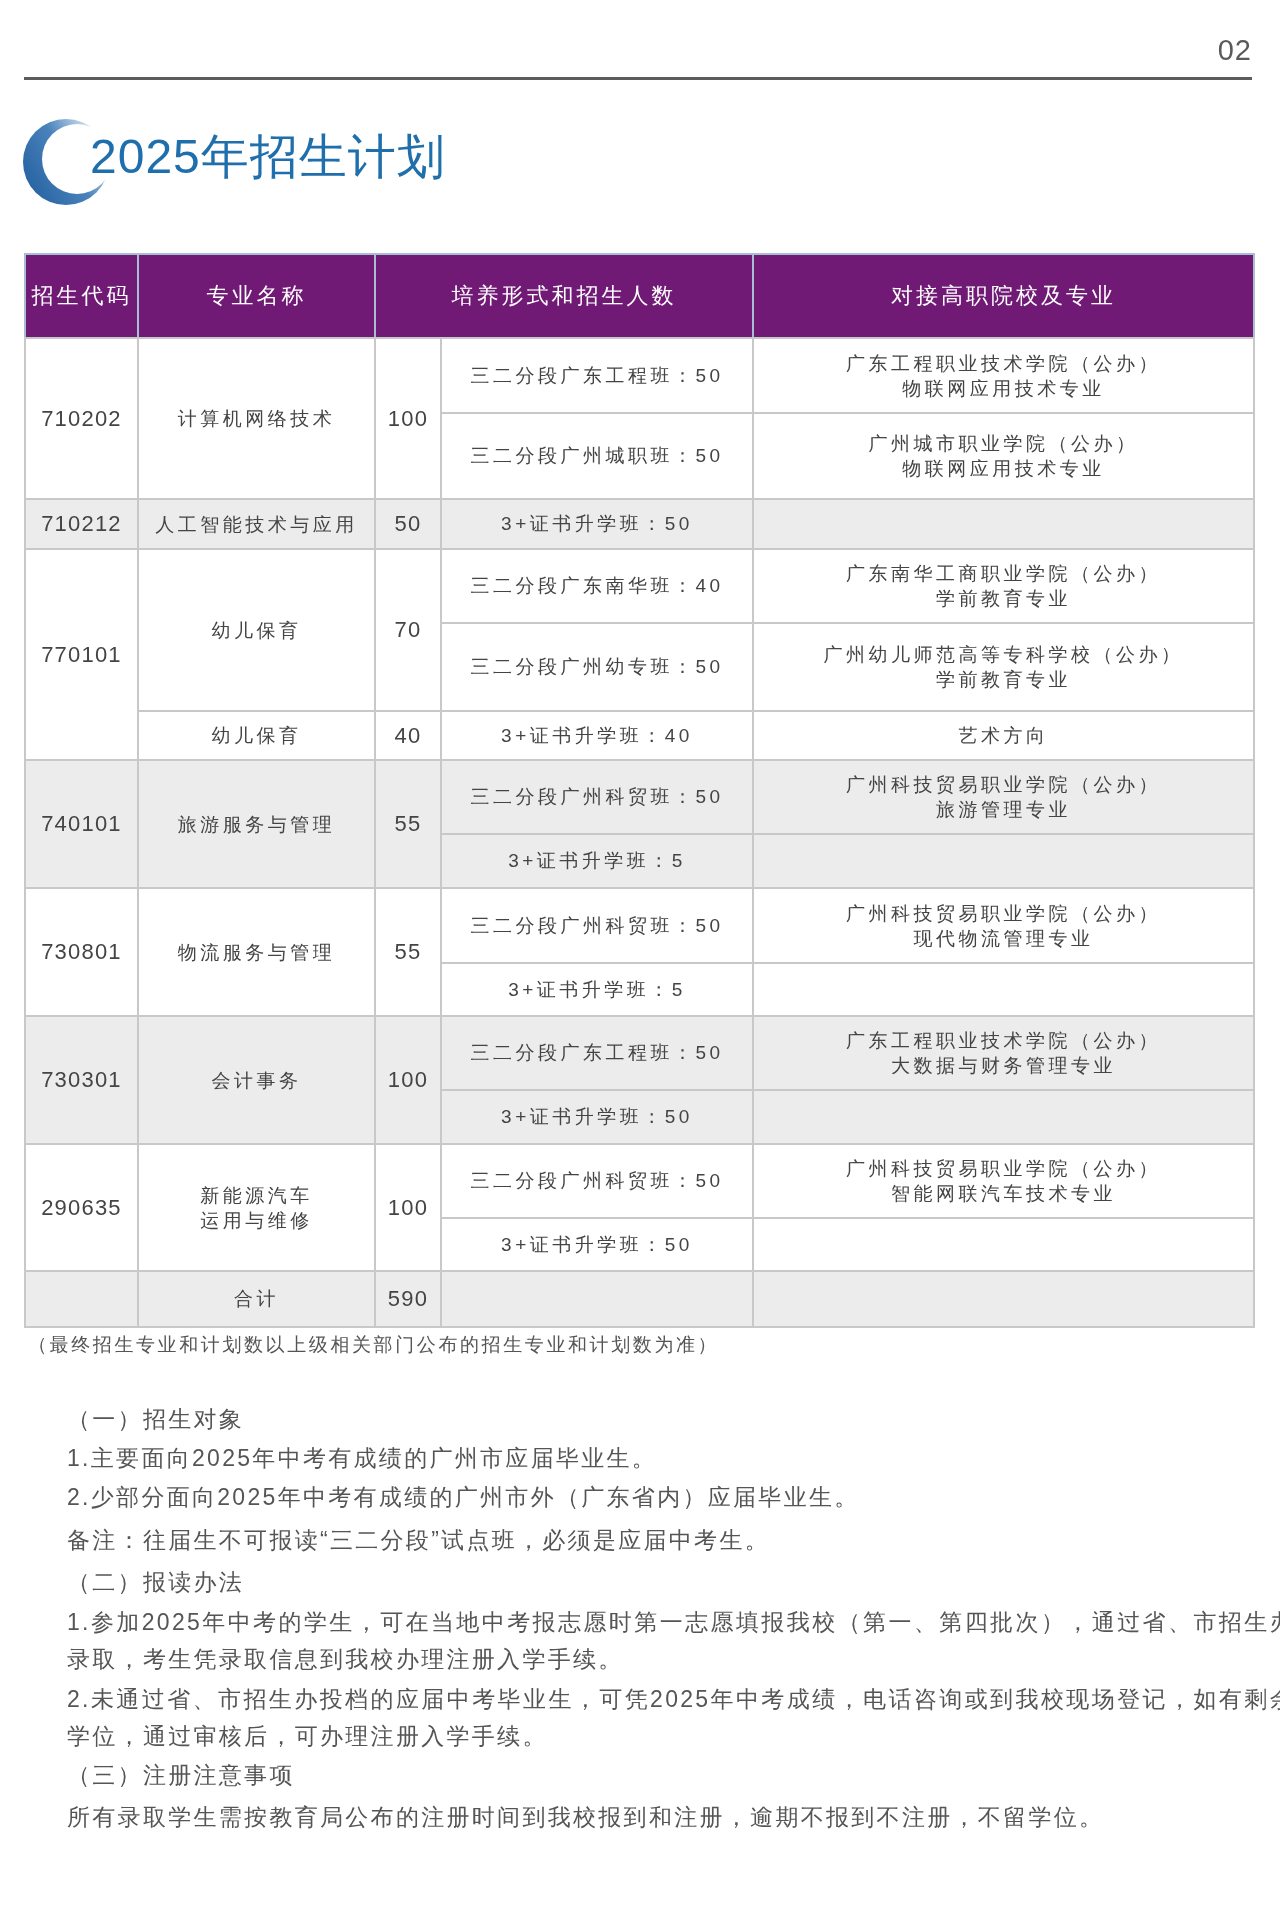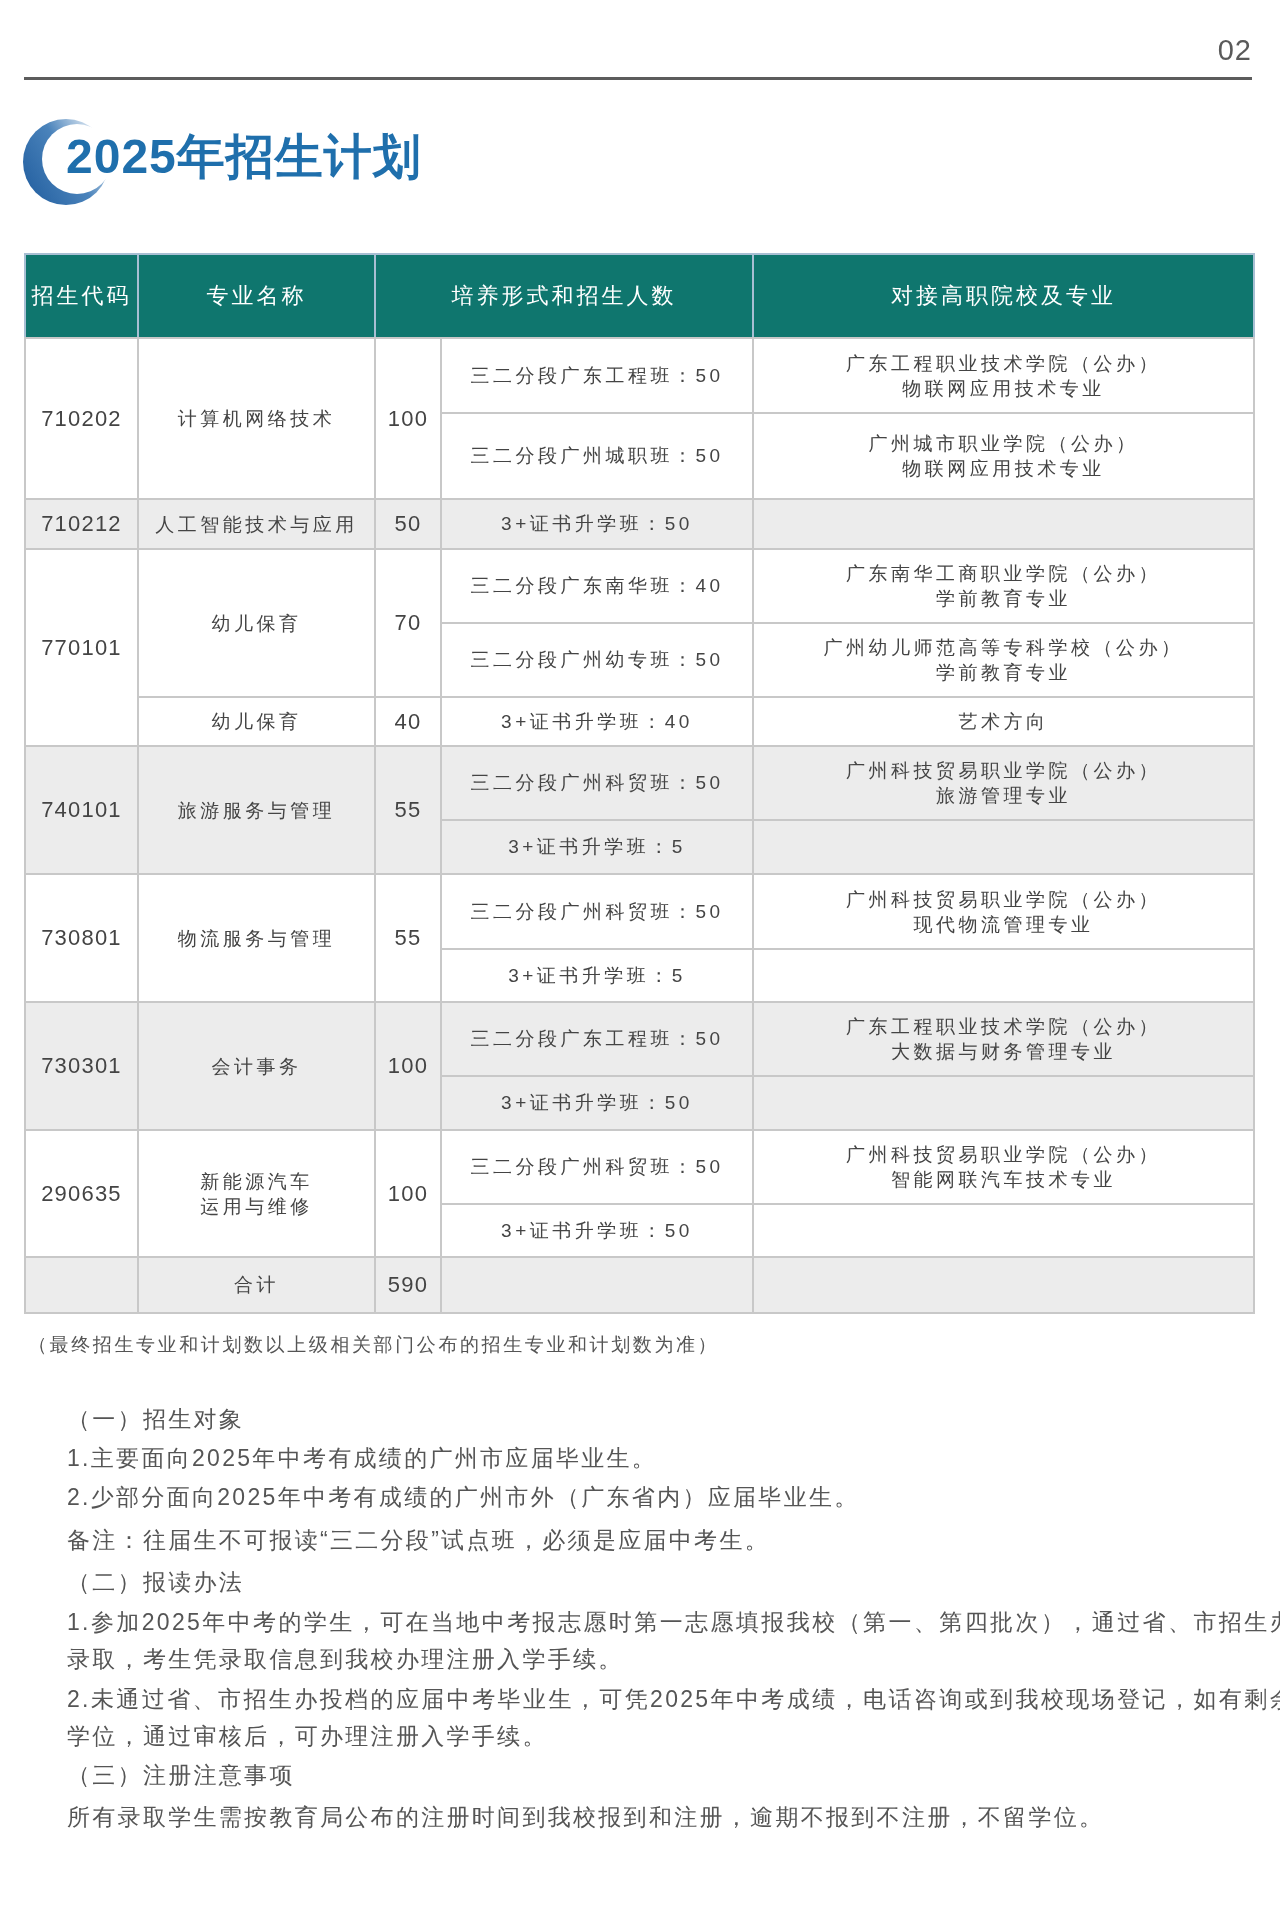--- a/index.html
+++ b/index.html
@@ -12,30 +12,30 @@
       position: absolute; right: 28px; top: 33px;
       font-size: 29px; color: #5a5a5a; letter-spacing: 1px; line-height: 34px;
     }
     .rule {
       position: absolute; left: 24px; top: 77px; width: 1228px; height: 3px;
       background: #5c5c5c;
     }
     .title-wrap { position: absolute; left: 22px; top: 117px; width: 460px; height: 92px; }
     .crescent { position: absolute; left: 0; top: 0; width: 92px; height: 92px; }
     .title {
-      position: absolute; left: 44px; top: 10px; line-height: 60px;
-      font-size: 48px; font-weight: bold; color: #1f6fac; letter-spacing: 1px;
+      position: absolute; left: 68px; top: 10px; line-height: 60px;
+      font-size: 48px; font-weight: normal; color: #1f6fac; letter-spacing: 1px;
       white-space: nowrap;
     }
     .plan-table {
       position: absolute; left: 24px; top: 253px; width: 1229px;
       border-collapse: collapse; table-layout: fixed;
     }
     .plan-table th {
-      background: #0f766e; color: #ffffff; font-weight: normal;
+      background: #701a75; color: #ffffff; font-weight: normal;
       font-size: 22px; letter-spacing: 3px; text-align: center;
       border: 2px solid #a8bfd3; border-bottom-color: #c8c8c8; padding: 0;
     }
     .plan-table td {
       border: 2px solid #c8c8c8; text-align: center; vertical-align: middle;
       color: #444444; font-size: 19px; letter-spacing: 3.5px; padding: 0;
       background: #ffffff;
     }
     .plan-table tr.g td { background: #ececec; }
     .plan-table td.code, .plan-table td.num { letter-spacing: 1.2px; font-size: 22px; }
@@ -135,21 +135,21 @@
       <td rowspan="2">
           <div class="ln">幼儿保育</div>
         </td>
       <td rowspan="2" class="num">70</td>
       <td>三二分段广东南华班：40</td>
       <td>
         <div class="ln">广东南华工商职业学院（公办）</div>
         <div class="ln">学前教育专业</div>
       </td>
     </tr>
-    <tr style="height:74px">
+    <tr style="height:88px">
       <td>三二分段广州幼专班：50</td>
       <td>
         <div class="ln">广州幼儿师范高等专科学校（公办）</div>
         <div class="ln">学前教育专业</div>
       </td>
     </tr>
     <tr style="height:49px">
       <td>
           <div class="ln">幼儿保育</div>
         </td>

